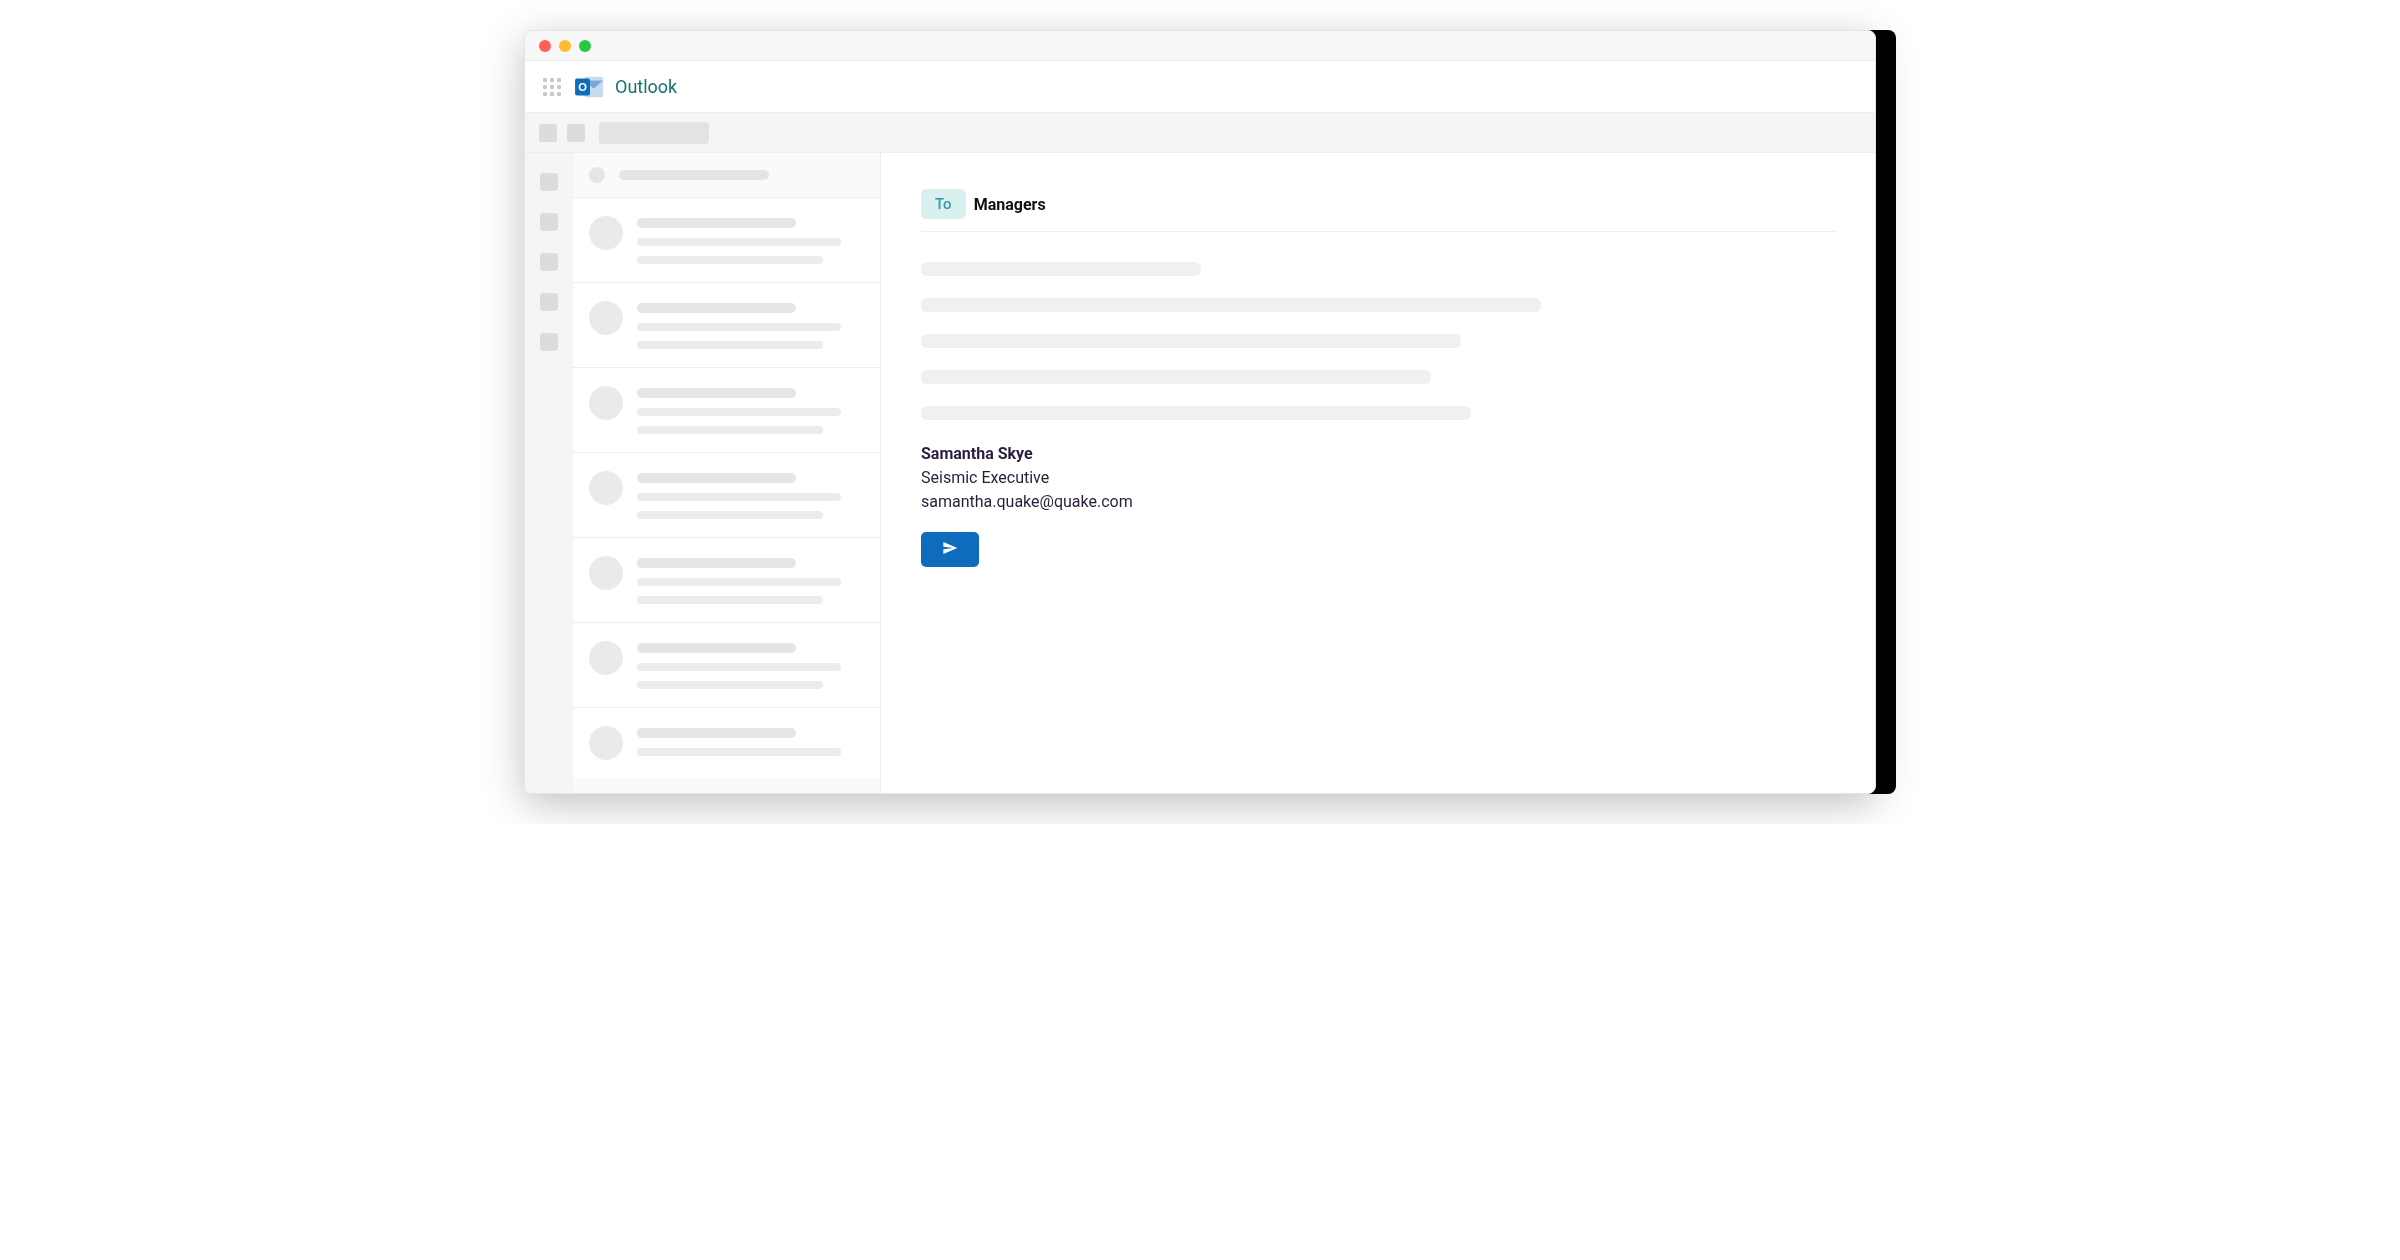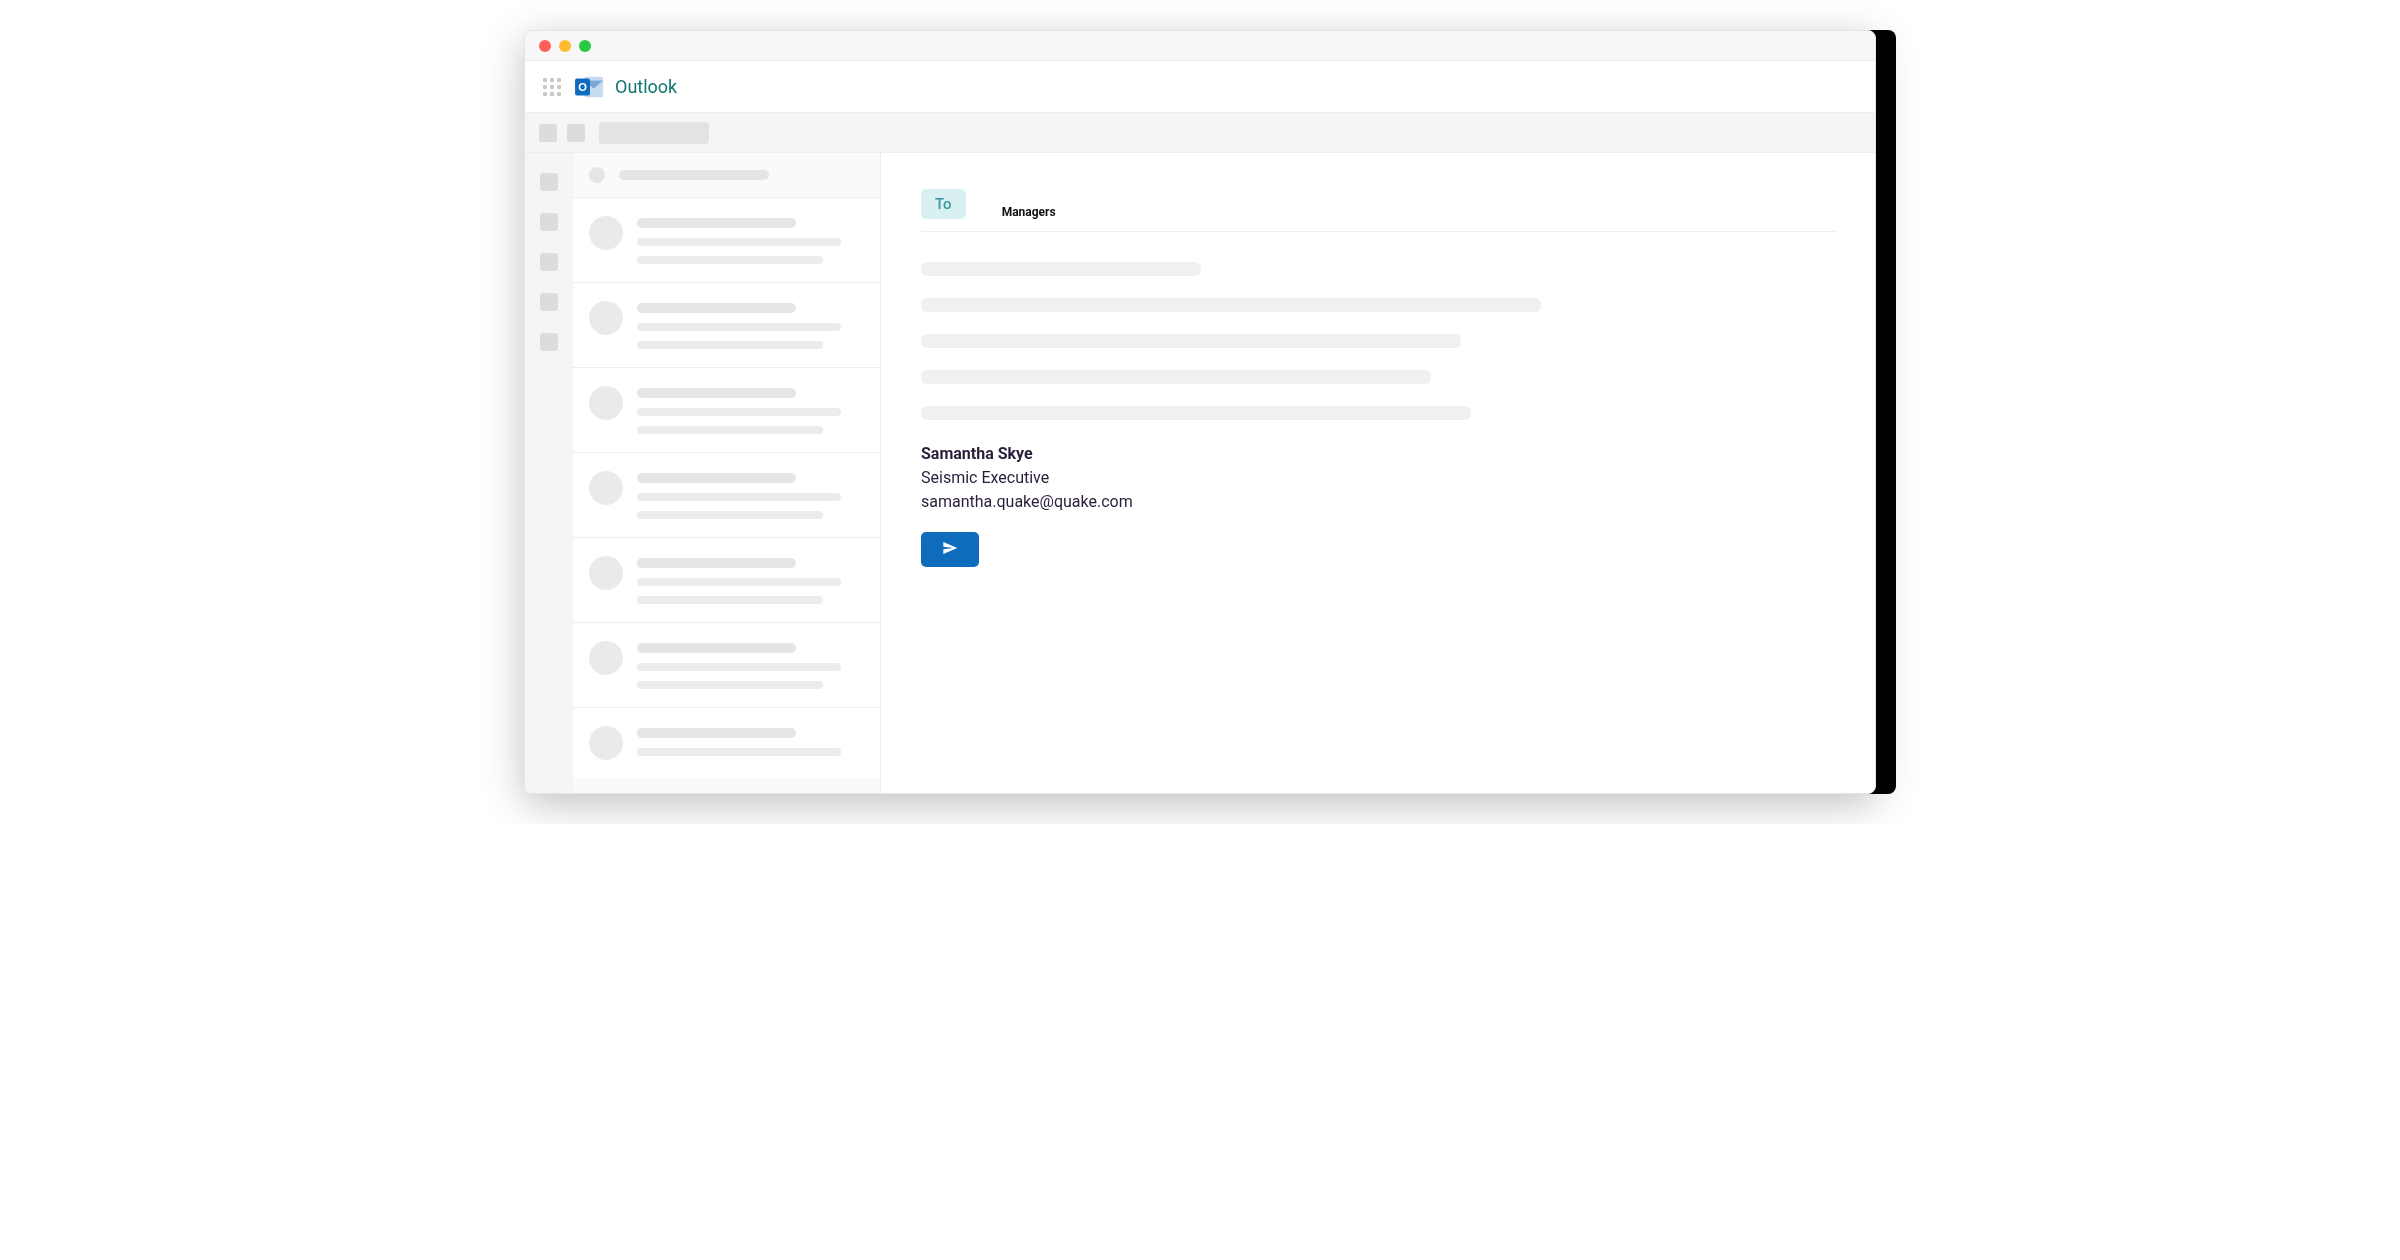--- a/index.html
+++ b/index.html
@@ -118,36 +118,36 @@
   .line-c { height: 8px; width: 82%; background: #ececec; border-radius: 4px; }
 
   
   .compose {
     flex: 1;
     padding: 24px 40px 24px 40px;
     overflow: hidden;
   }
   .field-row {
     display: flex;
-    align-items: flex-end;
-    gap: 36px;
+    align-items: center;
+    gap: 8px;
     padding: 12px 0;
     border-bottom: 1px solid #eee;
   }
   .chip {
     background: #d9f0f0;
     color: #3a9aa0;
     font-size: 15px;
     padding: 6px 14px;
     border-radius: 5px;
     font-weight: 500;
     min-width: 44px;
     text-align: center;
   }
-  .recipient { font-weight: 700; font-size: 12px; color: #111; }
+  .recipient { font-weight: 700; font-size: 16px; color: #111; }
 
   .subject-row {
     padding: 20px 0;
     border-bottom: 1px solid #eee;
     font-size: 18px;
     color: #111;
   }
 
   .body-area {
     padding: 30px 0 10px 0;

